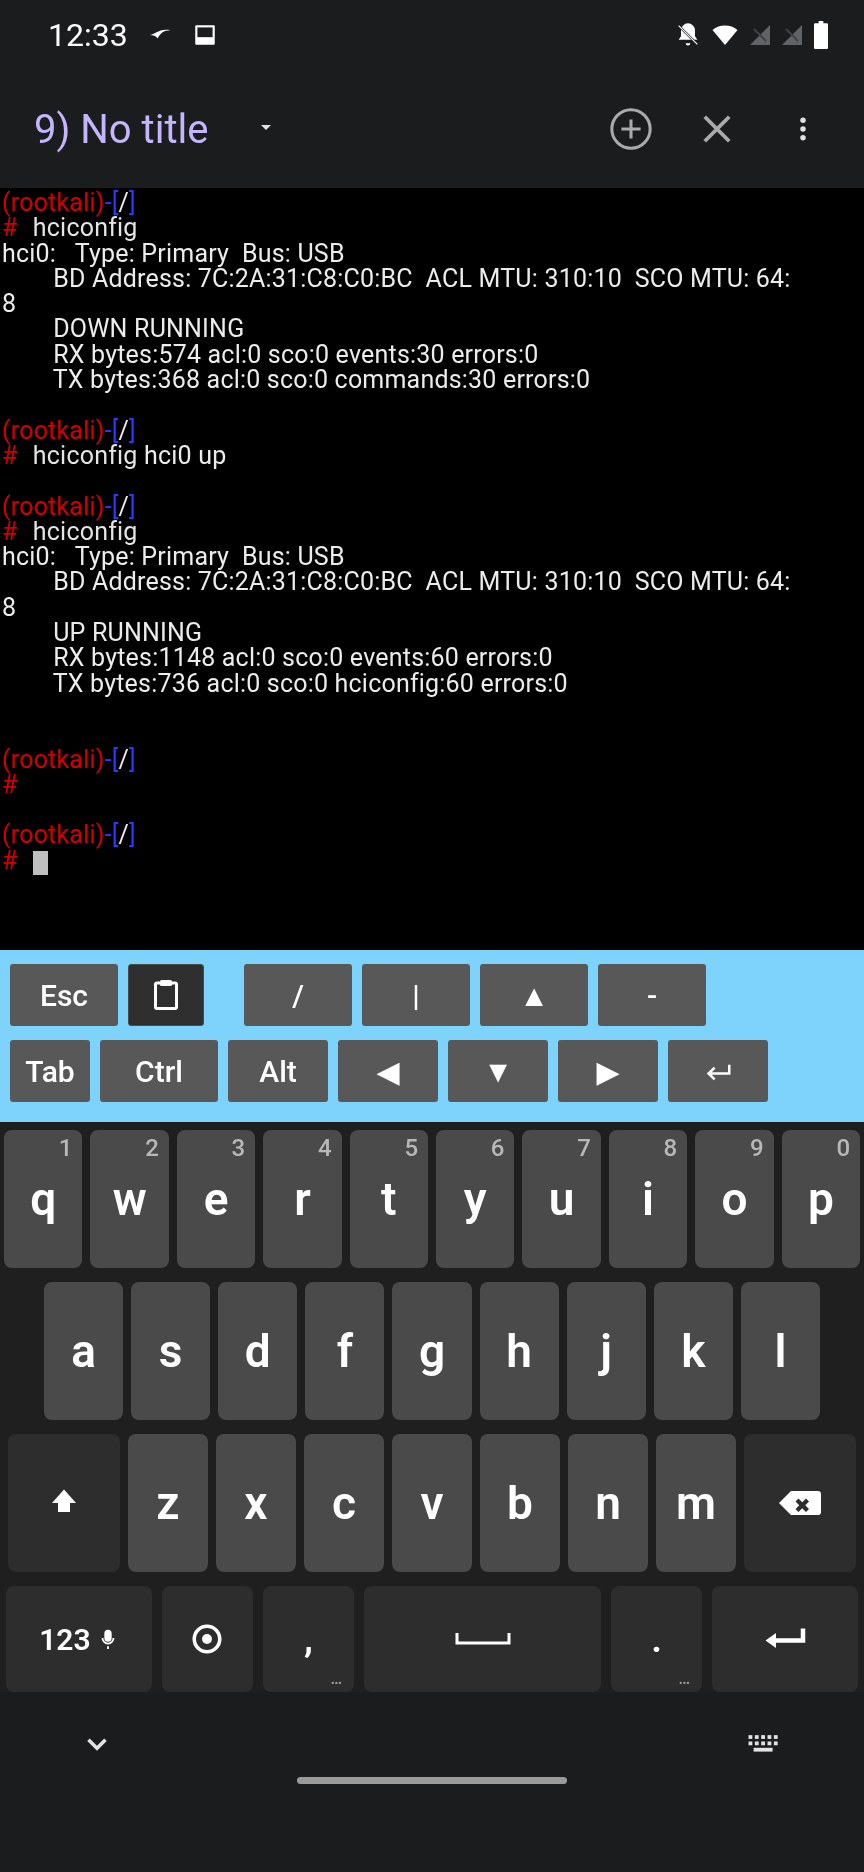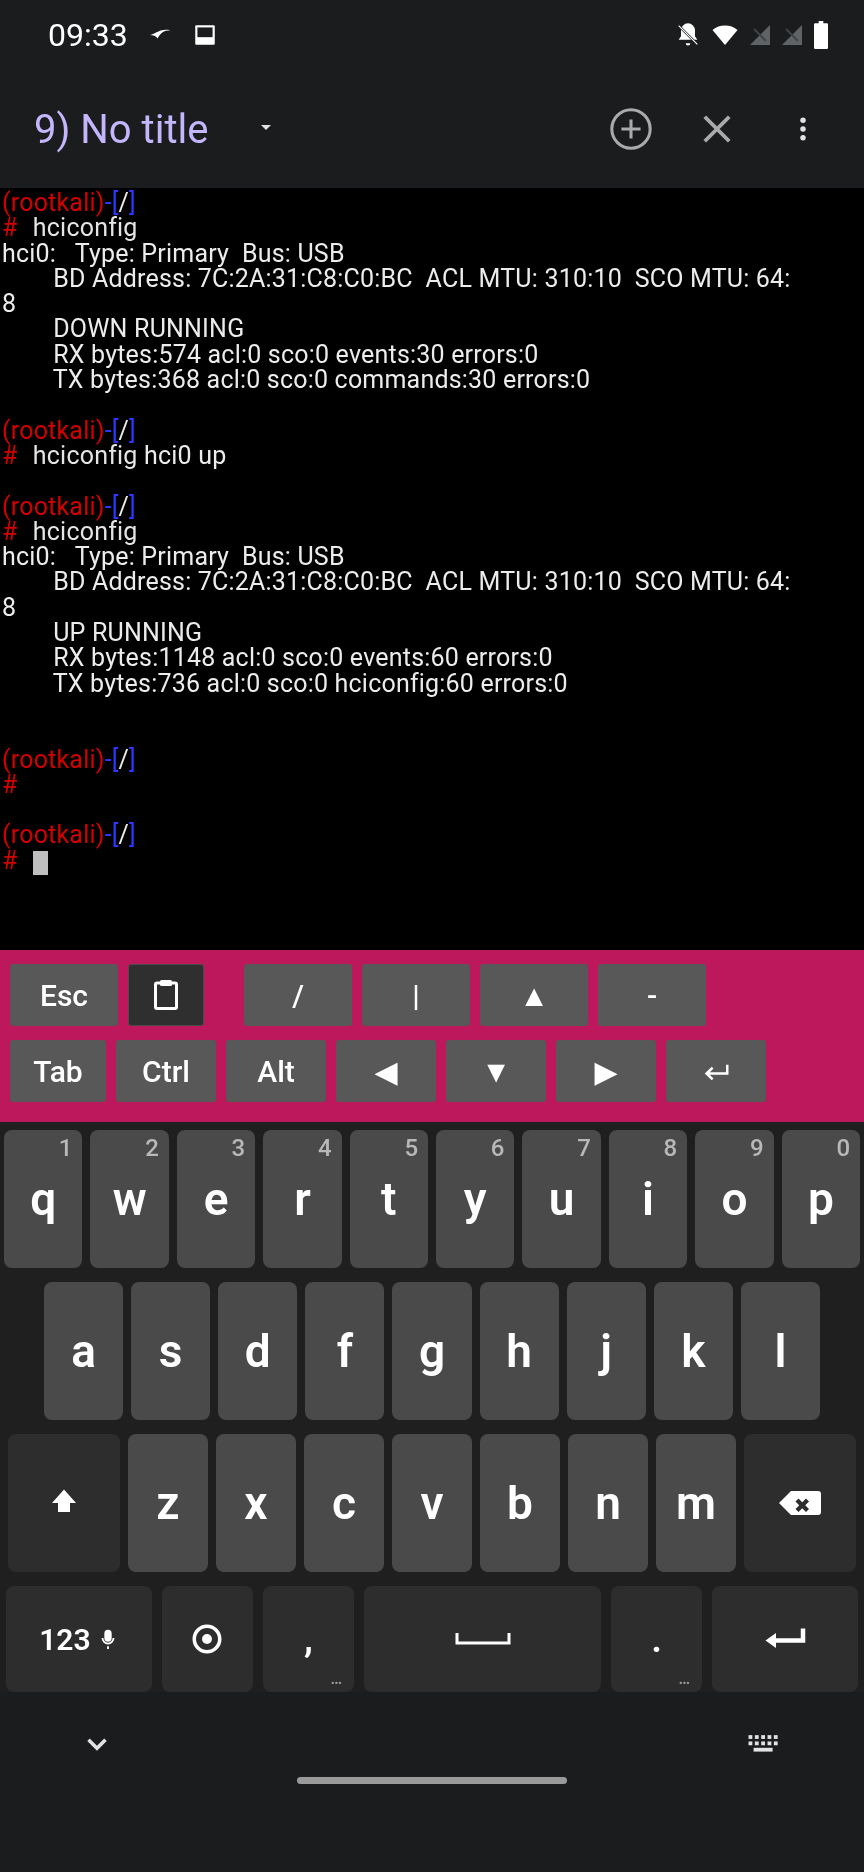--- a/index.html
+++ b/index.html
@@ -20,21 +20,21 @@
 
 
 .terminal { background: #000; color: #fff; font-family: "DejaVu Sans Mono", Menlo, Consolas, monospace; font-size: 25px; line-height: 25.3px; padding: 2px 0 0 2px; height: 762px; white-space: pre; overflow: hidden; letter-spacing: 0.2px; }
 .red { color: #d40000; }
 .blue { color: #2a39ff; }
 .cyan { color: #e5e5e5; }
 .wht { color: #ececec; }
 .cursor { display: inline-block; width: 15px; height: 24px; background: #bfbfbf; vertical-align: text-bottom; }
 
 
-.extra-keys { background: #be185d; padding: 14px 10px 6px 10px; text-align: center; }
+.extra-keys { background: #7dd3fc; padding: 14px 10px 6px 10px; text-align: center; }
 .ek-row { display: flex; gap: 10px; margin-bottom: 14px; }
 .ek { background: #585858; color: #fff; display: flex; align-items: center; justify-content: center; border-radius: 3px; height: 62px; font-size: 30px; font-weight: 500; }
 .ek.dark { background: #2f2f2f; border: 1px solid #4b4b4b; }
 
 
 .keyboard { background: #1f1f1f; padding: 8px 2px 0 2px; }
 .kb-row { display: flex; gap: 8px; margin-bottom: 14px; padding: 0 2px; }
 .key { background: #4a4a4a; color: #fff; border-radius: 8px; height: 138px; display: flex; align-items: center; justify-content: center; font-size: 46px; font-weight: 600; position: relative; flex: 1; }
 .key .num { position: absolute; top: 4px; right: 10px; font-size: 24px; font-weight: 500; color: #b8b8b8; }
 .key.fn { background: #2d2d2d; }
@@ -46,21 +46,21 @@
 
 
 .nav-bar { height: 96px; display: flex; align-items: center; justify-content: space-between; padding: 0 80px; position: relative; }
 .nav-home { position: absolute; left: 50%; bottom: 10px; transform: translateX(-50%); width: 270px; height: 7px; background: #9a9a9a; border-radius: 4px; }
 </style>
 </head>
 <body>
 
 <div class="status-bar">
   <div class="status-left">
-    <span>09:33</span>
+    <span>12:33</span>
     <span class="stat-icon">
       <svg width="28" height="28" viewBox="0 0 24 24">
           <path fill="#fff" d="M3 12c5 0 8-6 18-4-6 0-9 3-11 7-1-2-4-3-7-3z"></path>
         </svg>
     </span>
     <span class="stat-icon">
       <svg width="26" height="26" viewBox="0 0 24 24">
           <rect x="3" y="3" width="18" height="18" rx="1" fill="#fff"></rect>
           <rect x="5" y="5" width="14" height="9" fill="#1a1c1e"></rect>
         </svg>
@@ -166,22 +166,22 @@
           <rect x="8" y="2" width="8" height="4" rx="1" fill="#fff"></rect>
         </svg>
     </div>
     <div style="width:20px"></div>
     <div class="ek" style="width:108px">/</div>
     <div class="ek" style="width:108px">|</div>
     <div class="ek" style="width:108px">▲</div>
     <div class="ek" style="width:108px">-</div>
   </div>
   <div class="ek-row">
-    <div class="ek" style="width:96px">Tab</div>
-    <div class="ek" style="width:100px">Ctrl</div>
+    <div class="ek" style="width:80px">Tab</div>
+    <div class="ek" style="width:118px">Ctrl</div>
     <div class="ek" style="width:100px">Alt</div>
     <div class="ek" style="width:100px">◀</div>
     <div class="ek" style="width:100px">▼</div>
     <div class="ek" style="width:100px">▶</div>
     <div class="ek" style="width:100px">
       <svg width="30" height="30" viewBox="0 0 24 24">
           <path d="M20 7v6H7l3-3-1.4-1.4L3 14l5.6 5.4L10 18l-3-3h15V7z" fill="#fff"></path>
         </svg>
     </div>
   </div>

